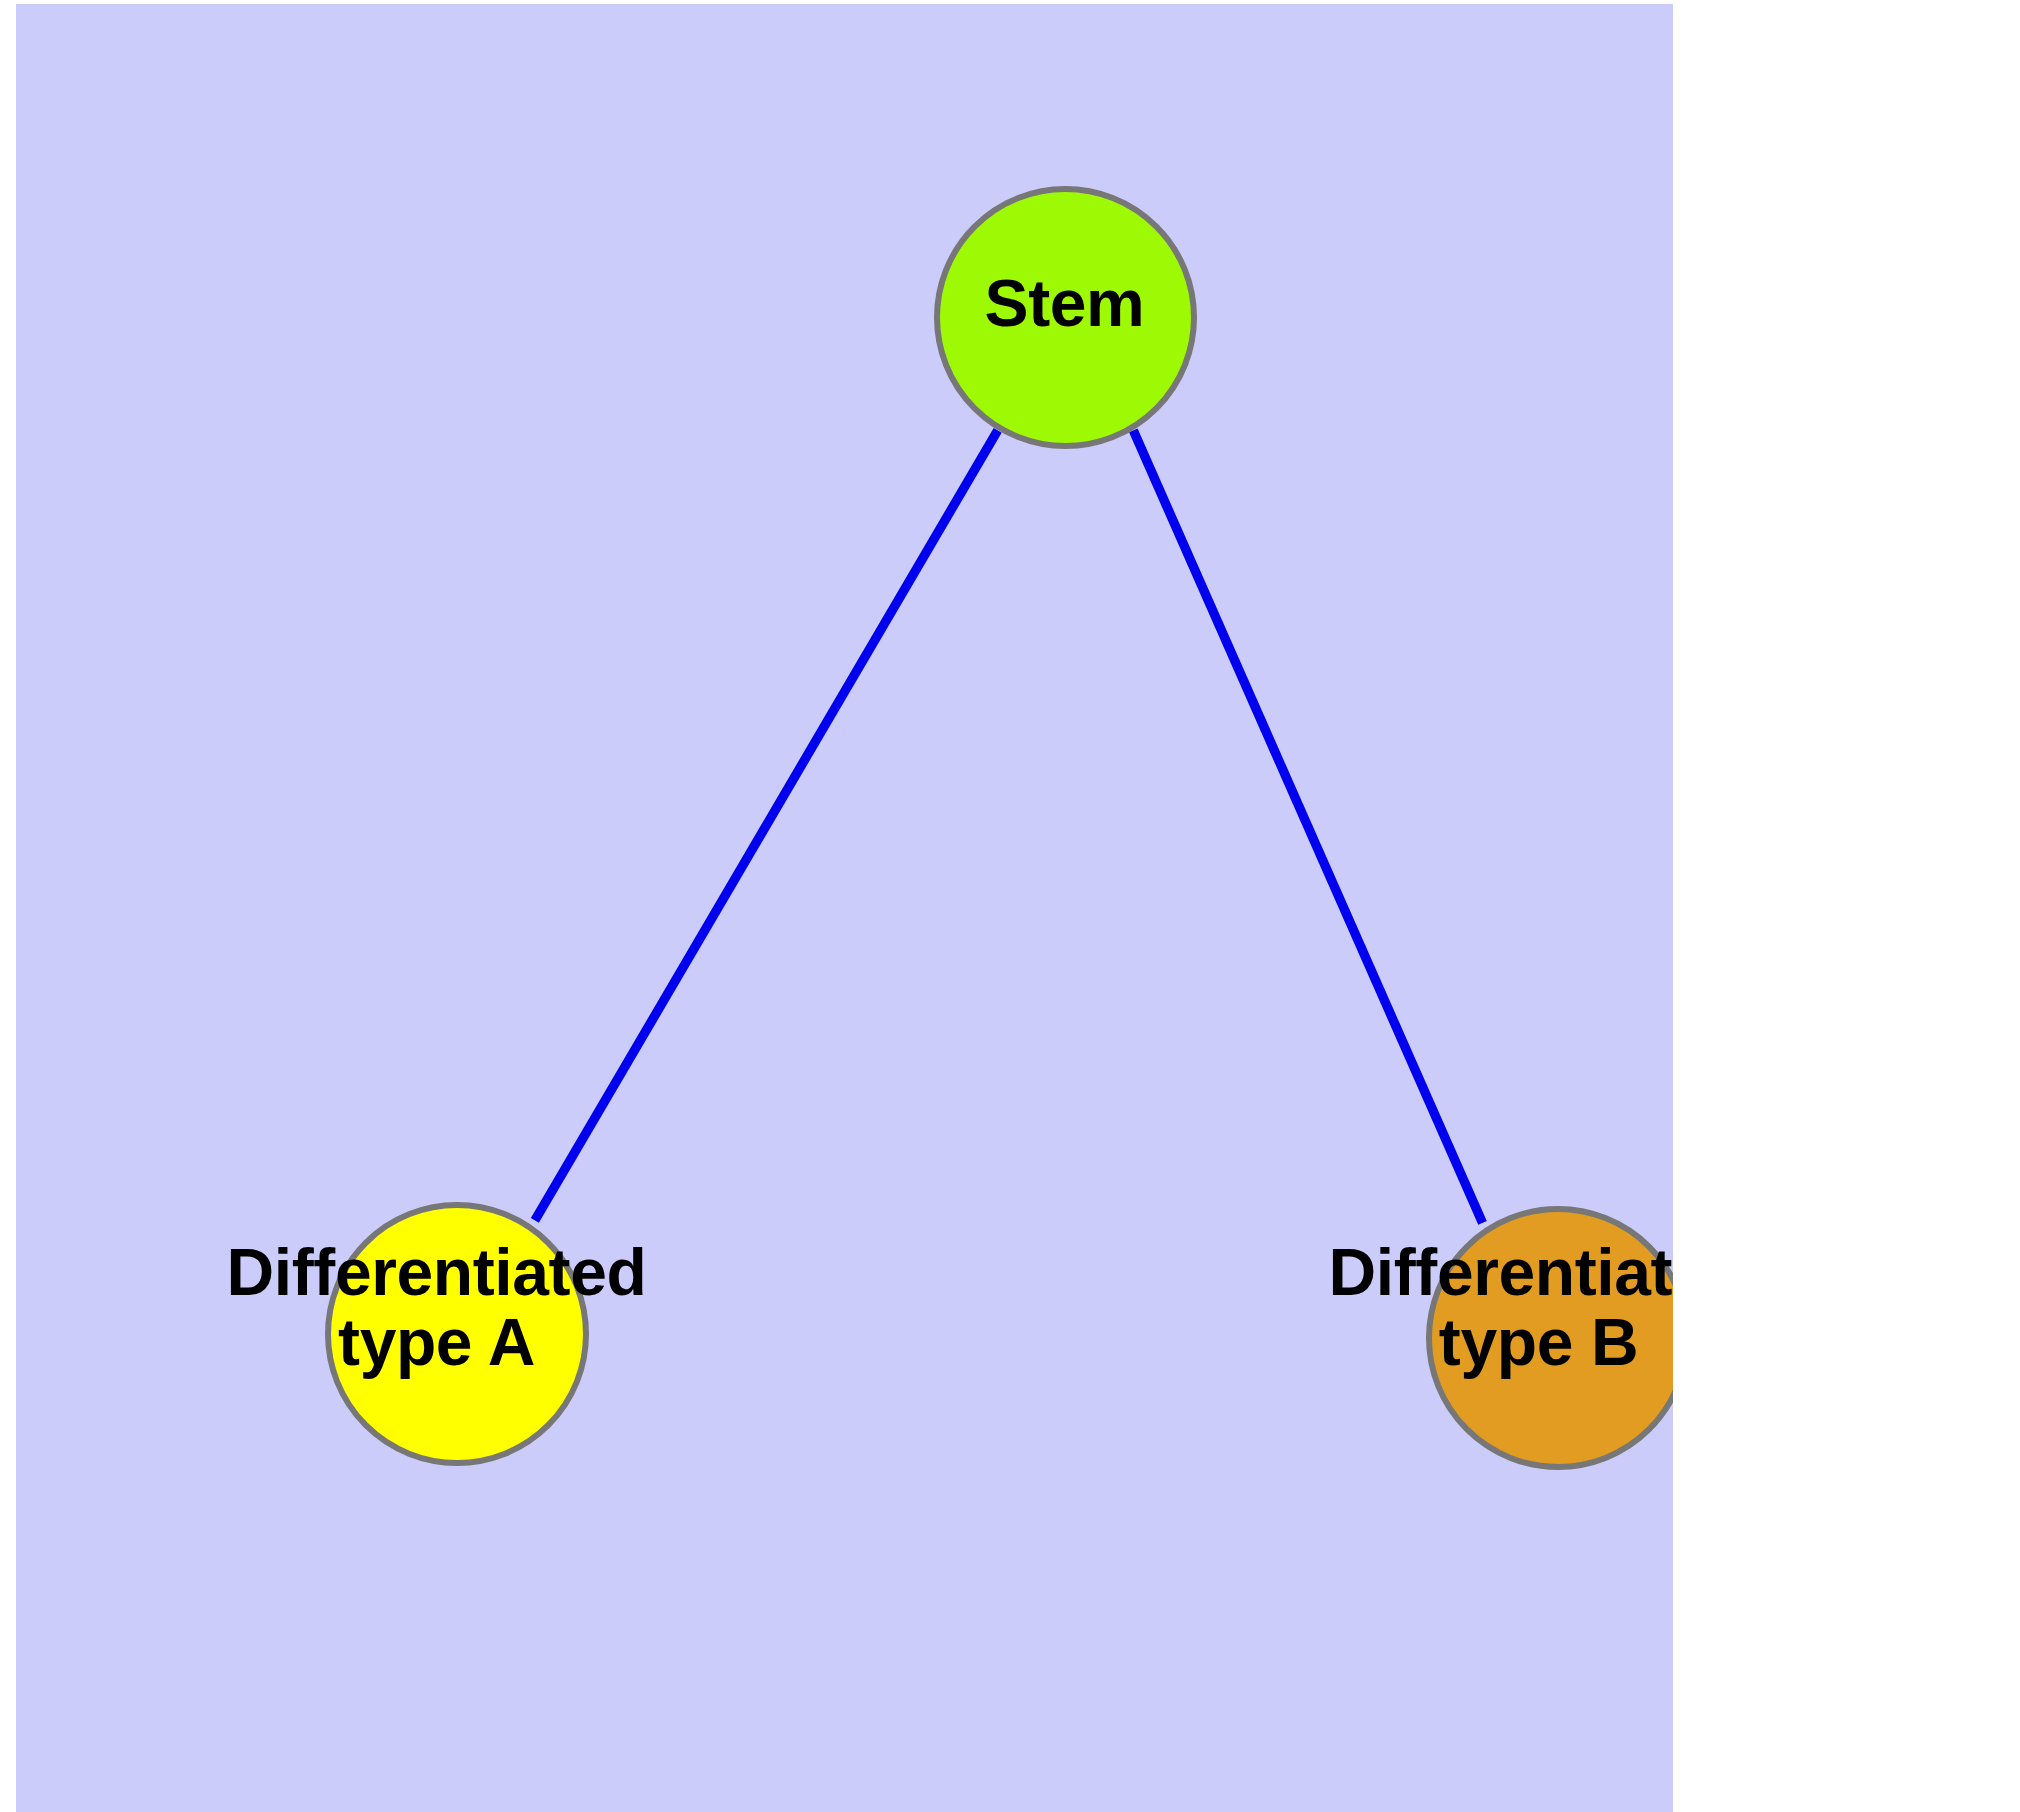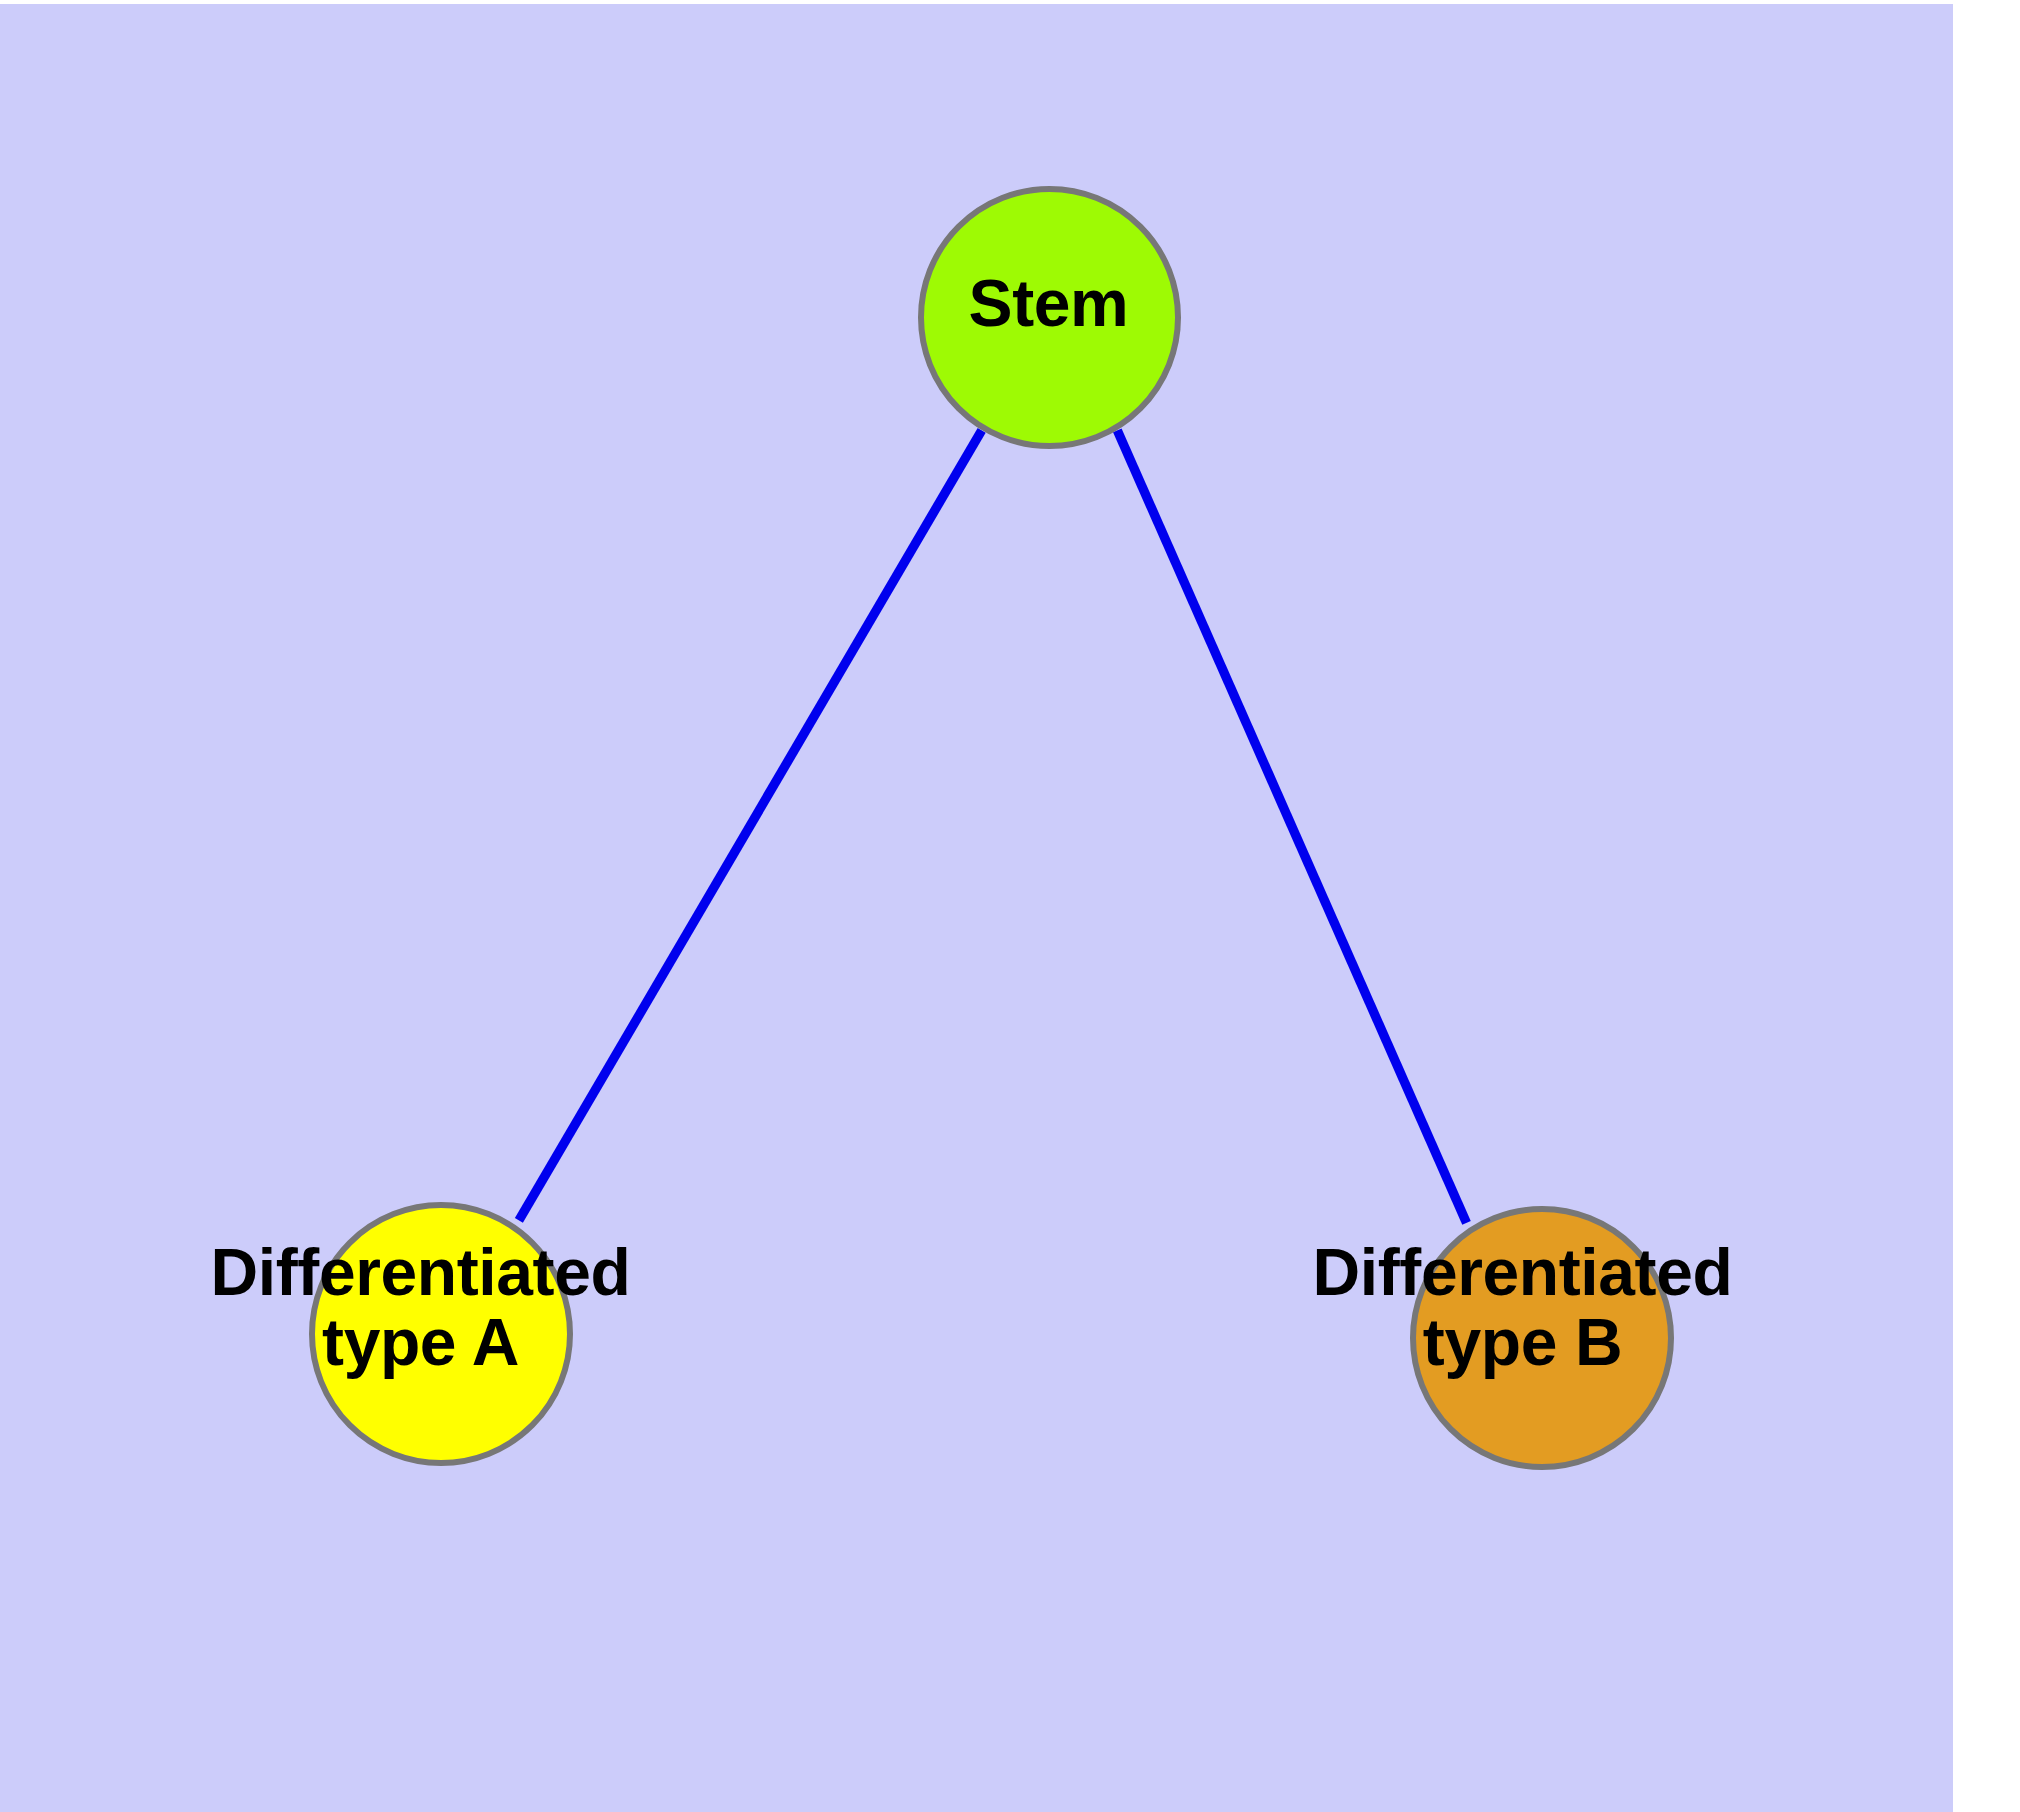--- a/index.html
+++ b/index.html
@@ -11,23 +11,23 @@
   #stage {
     position: relative;
     width: 2021px;
     height: 1812px;
     background: #ffffff;
     overflow: hidden;
     font-family: "Liberation Sans", sans-serif;
   }
   #canvas {
     position: absolute;
-    left: 0;
+    left: 16px;
     top: 4.2px;
-    width: 1953px;
+    width: 1657px;
     height: 1808px;
     background: #ccccfa;
     overflow: hidden;
   }
   #edge-layer {
     position: absolute;
     left: 0;
     top: 0;
     width: 2021px;
     height: 1808px;

